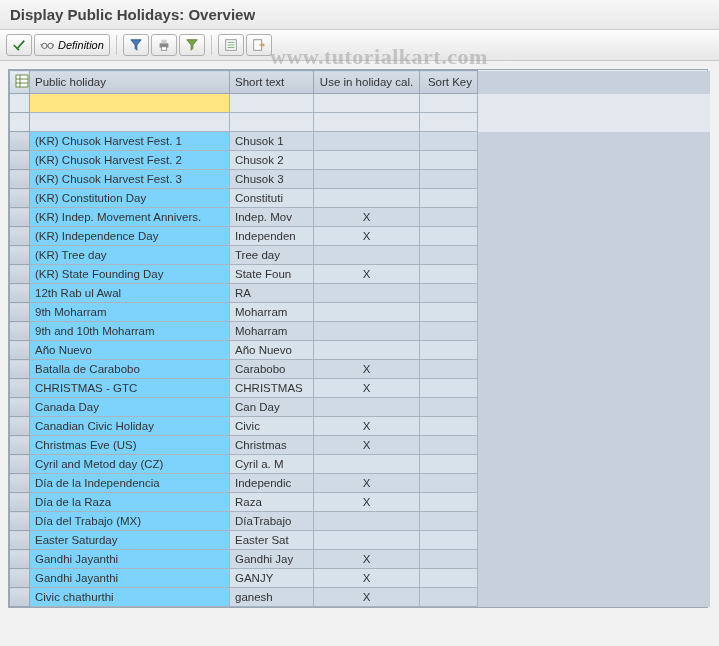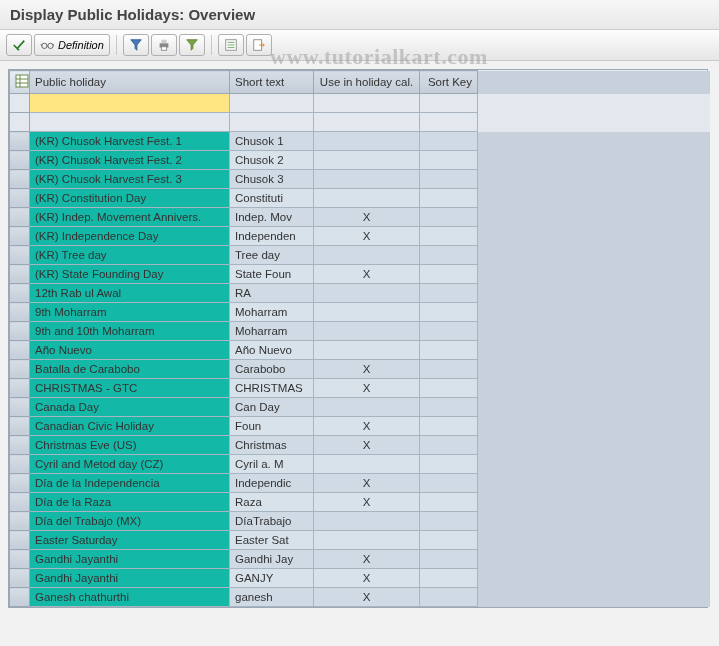--- a/index.html
+++ b/index.html
@@ -84,21 +84,21 @@
     }
     .col-sel { width: 20px; background: linear-gradient(#d6dde6,#c4cdd8); }
     .col-name { width: 200px; }
     .col-short { width: 84px; }
     .col-use { width: 106px; text-align: center; }
     .col-sortkey { width: 58px; text-align: right; }
     .col-blank { width: 232px; background: #c7d0db; border-left:1px solid #9aa7b5; border-right:none; border-top:none; border-bottom:none;}
     tr.filter td.filter-cell { background: #ffe682; }
     tr.filter td { background: #e3e8ef; }
     tr.blank-row td { background: #e3e8ef; }
-    tr.data-row td.cell-name { background: #14b8a6; }
+    tr.data-row td.cell-name { background: #7dd3fc; }
     tr.data-row td.cell-short { background: #d8e2eb; }
     tr.data-row td.cell-use { background: #d8e2eb; text-align:center;}
     tr.data-row td.cell-sortkey { background: #d8e2eb; }
     tr.data-row:nth-child(odd) td.cell-short,
     tr.data-row:nth-child(odd) td.cell-use,
     tr.data-row:nth-child(odd) td.cell-sortkey { background: #cfdae5; }
     .row-sel {
       background: linear-gradient(#d6dde6,#c4cdd8);
       border: 1px solid #9aa7b5;
     }
@@ -345,21 +345,21 @@
             <td class="row-sel"></td>
             <td class="col-name cell-name">Canada Day</td>
             <td class="col-short cell-short">Can Day</td>
             <td class="col-use cell-use"></td>
             <td class="col-sortkey cell-sortkey"></td>
             <td class="col-blank"></td>
           </tr>
           <tr class="data-row">
             <td class="row-sel"></td>
             <td class="col-name cell-name">Canadian Civic Holiday</td>
-            <td class="col-short cell-short">Foun</td>
+            <td class="col-short cell-short">Civic</td>
             <td class="col-use cell-use">X</td>
             <td class="col-sortkey cell-sortkey"></td>
             <td class="col-blank"></td>
           </tr>
           <tr class="data-row">
             <td class="row-sel"></td>
             <td class="col-name cell-name">Christmas Eve (US)</td>
             <td class="col-short cell-short">Christmas</td>
             <td class="col-use cell-use">X</td>
             <td class="col-sortkey cell-sortkey"></td>
@@ -416,21 +416,21 @@
           <tr class="data-row">
             <td class="row-sel"></td>
             <td class="col-name cell-name">Gandhi Jayanthi</td>
             <td class="col-short cell-short">GANJY</td>
             <td class="col-use cell-use">X</td>
             <td class="col-sortkey cell-sortkey"></td>
             <td class="col-blank"></td>
           </tr>
           <tr class="data-row">
             <td class="row-sel"></td>
-            <td class="col-name cell-name">Ganesh chathurthi</td>
+            <td class="col-name cell-name">Civic chathurthi</td>
             <td class="col-short cell-short">ganesh</td>
             <td class="col-use cell-use">X</td>
             <td class="col-sortkey cell-sortkey"></td>
             <td class="col-blank"></td>
           </tr>
         </tbody>
     </table>
   </div>
 </div>
 

